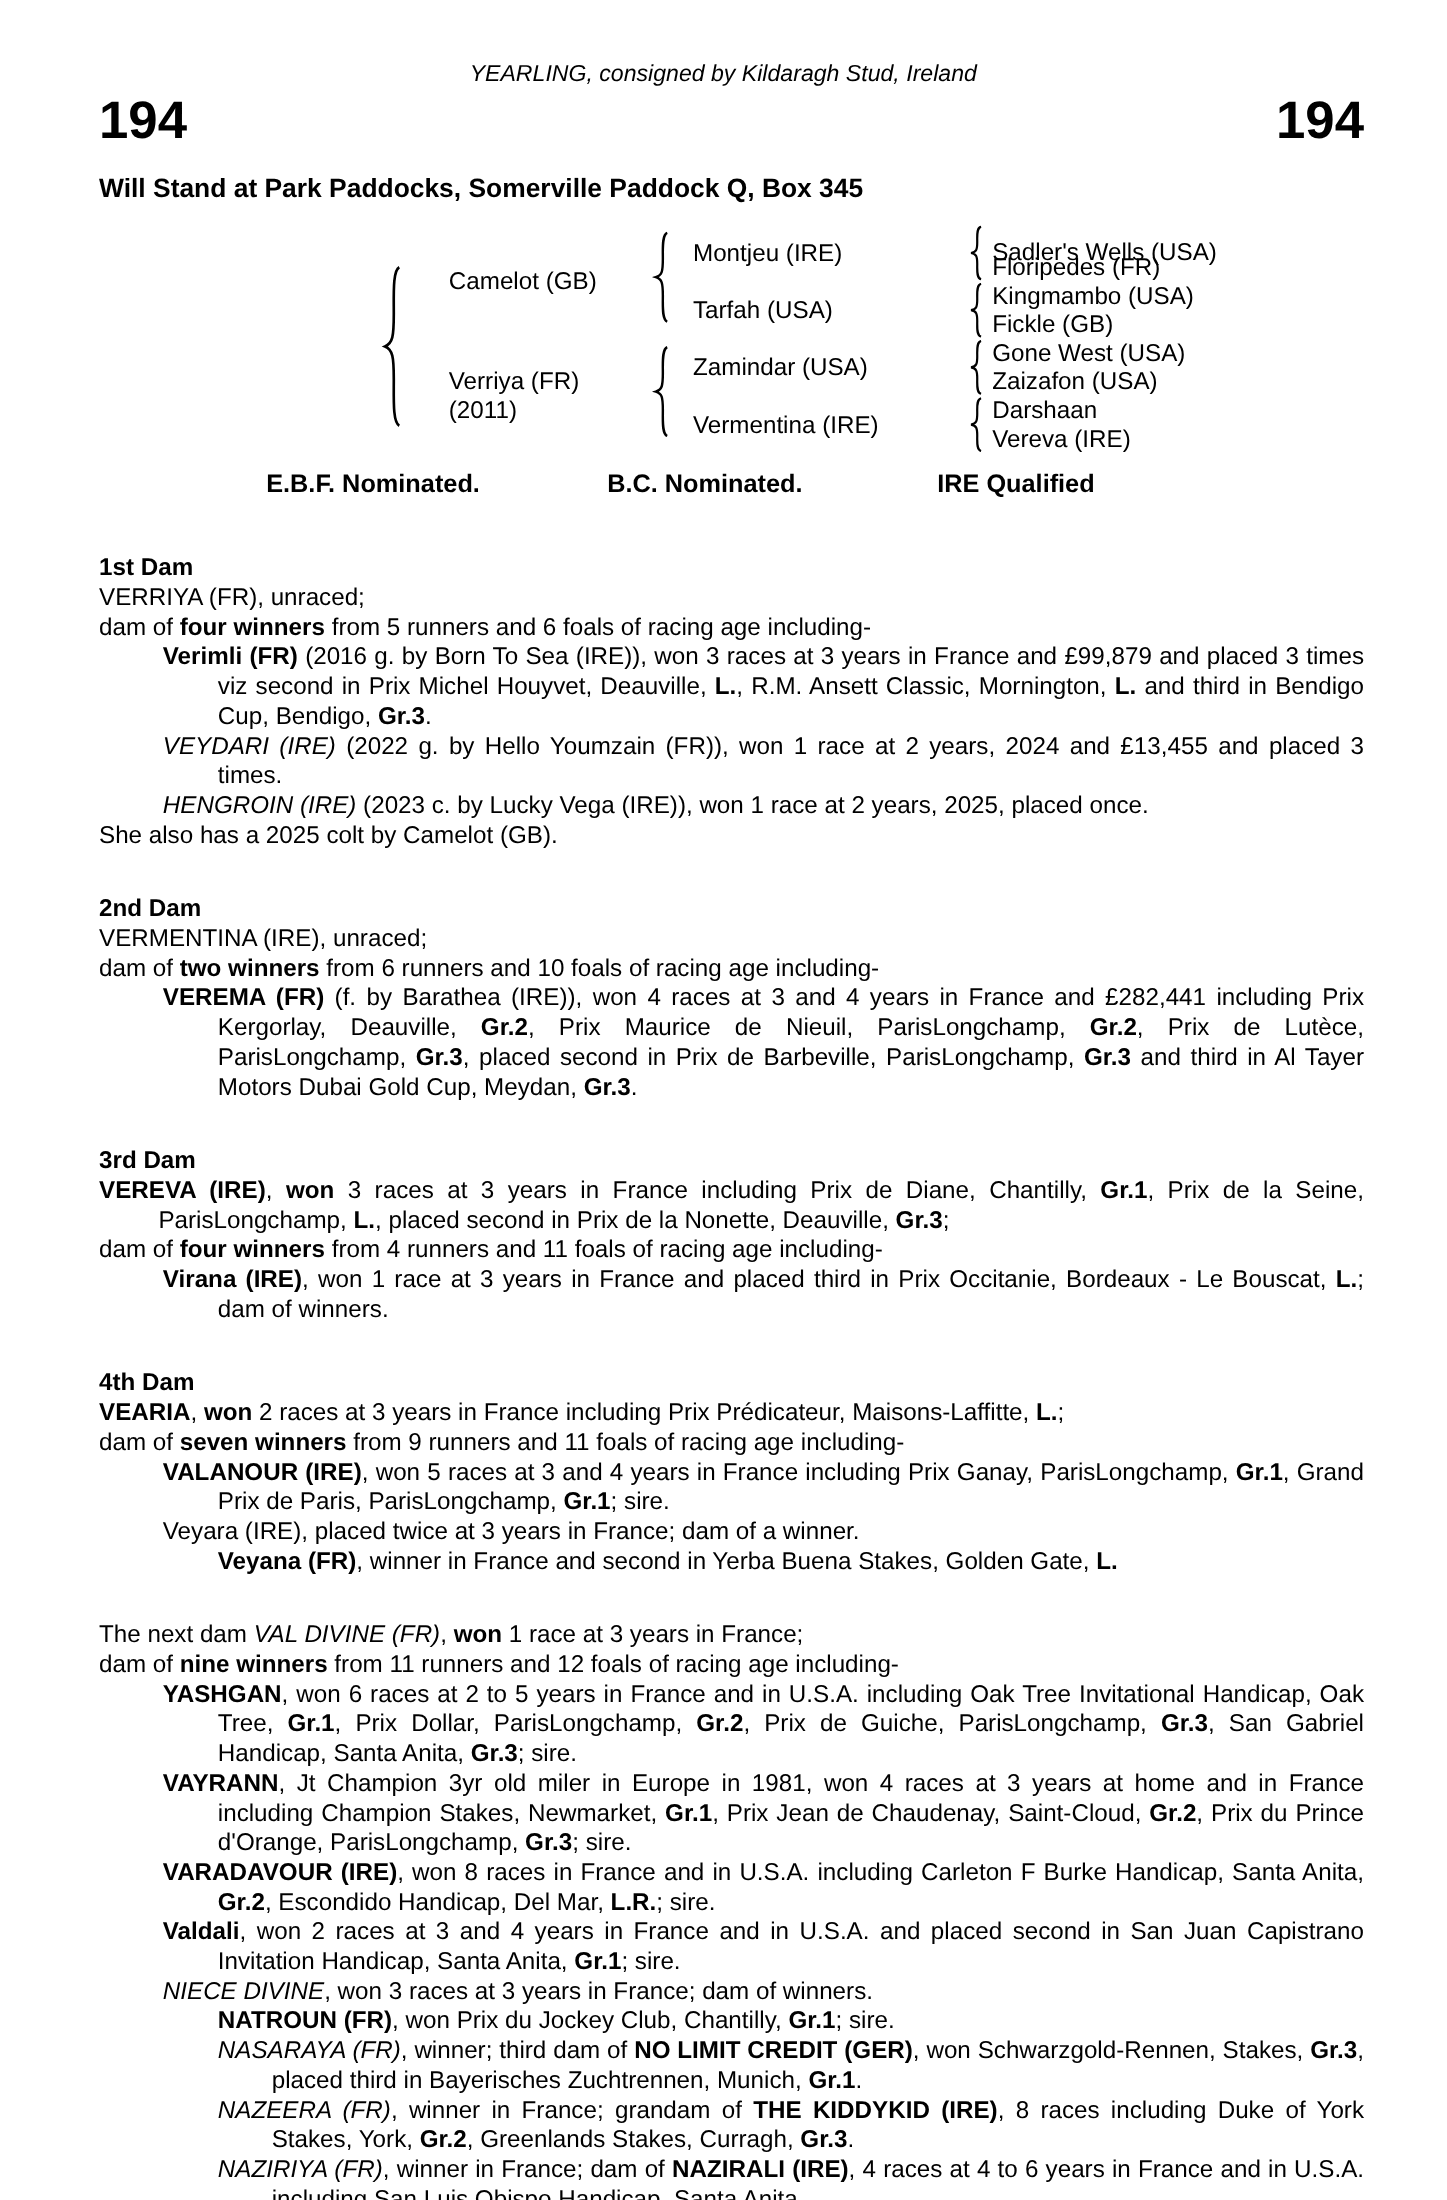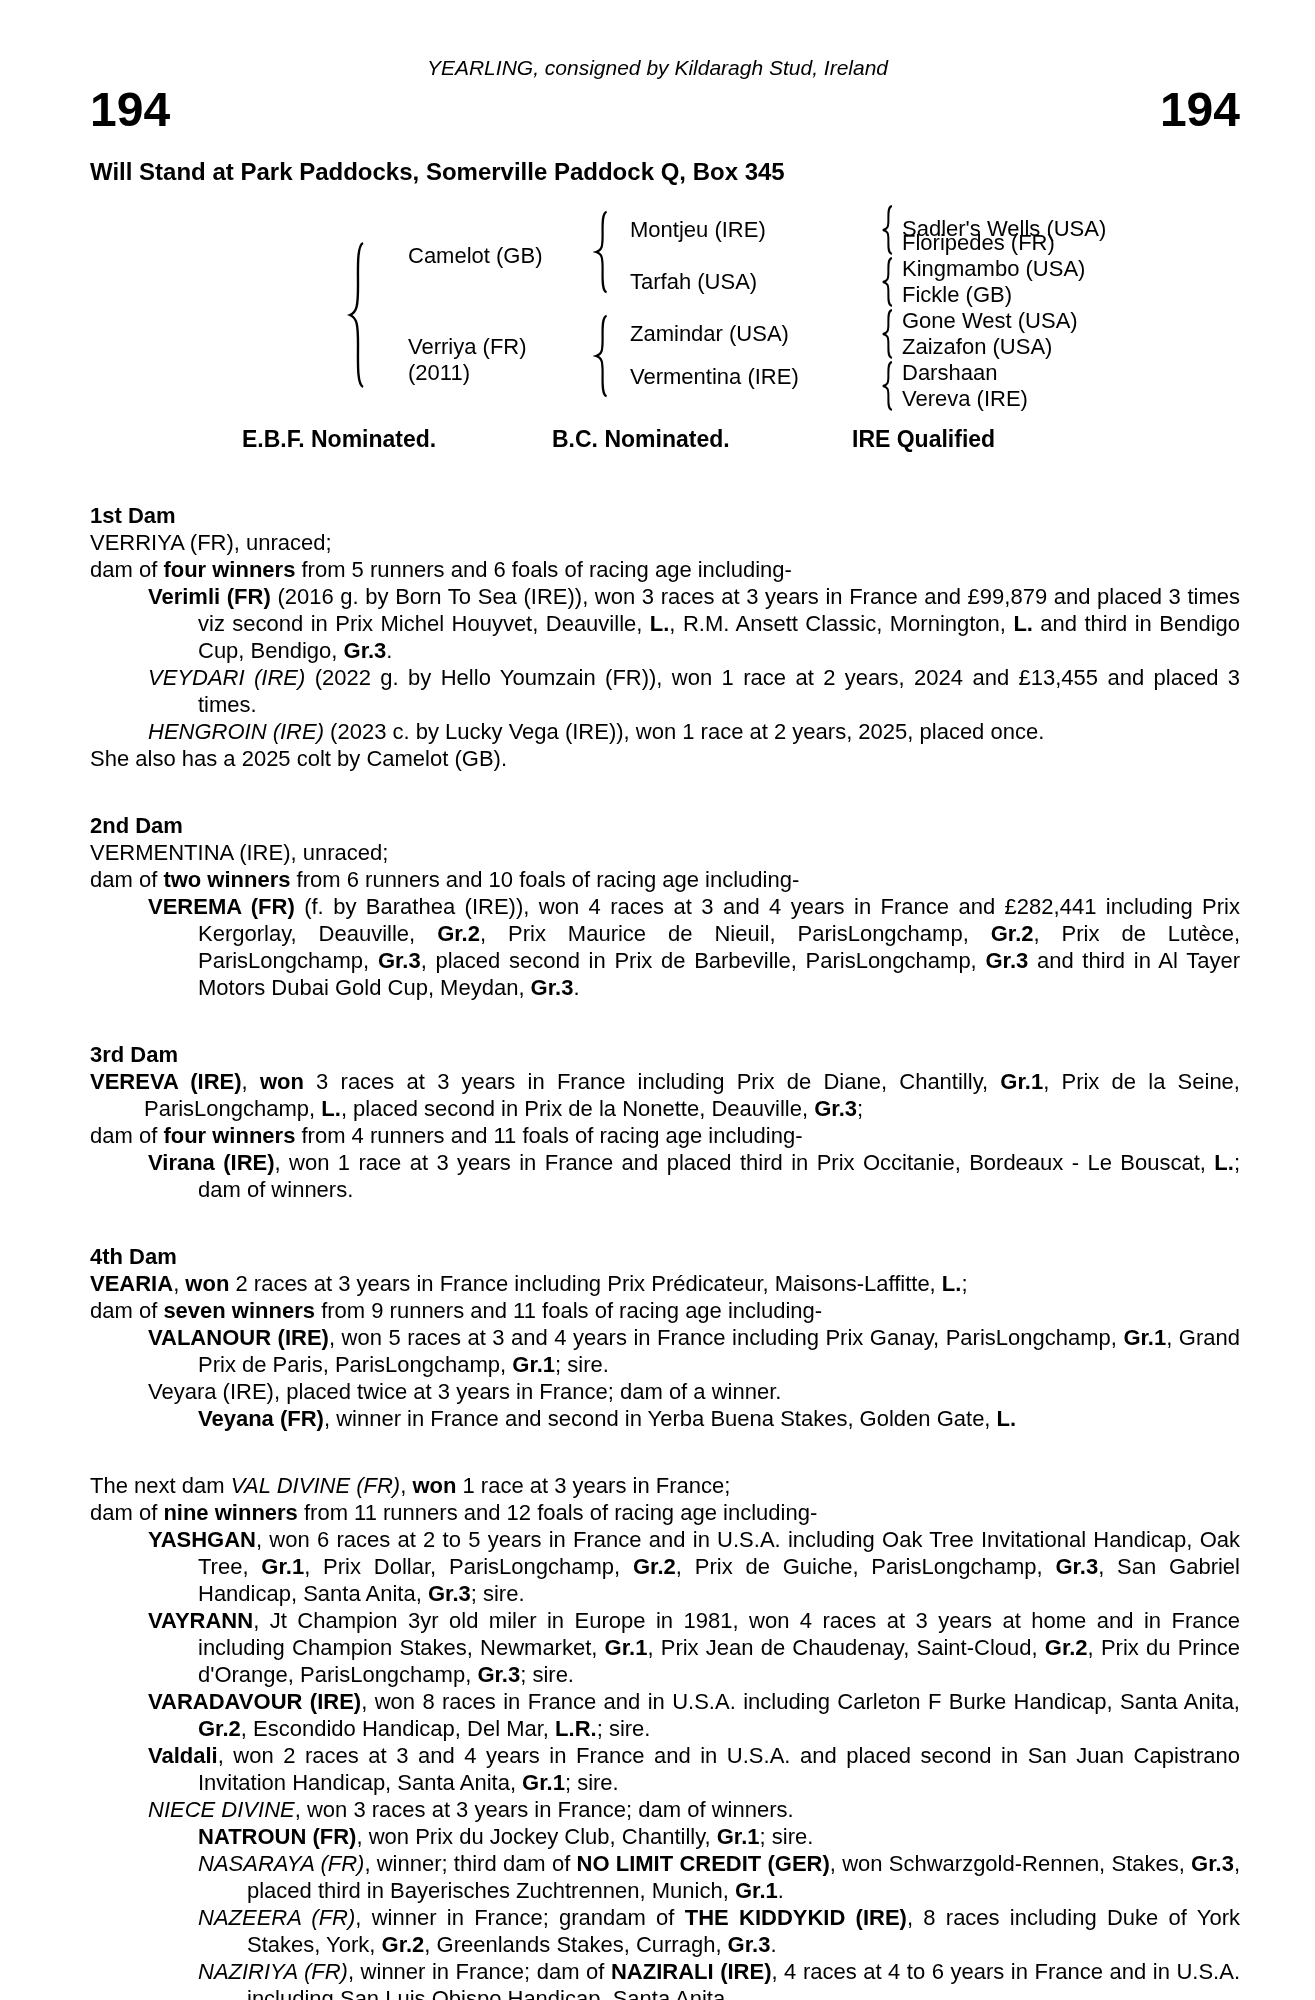--- a/index.html
+++ b/index.html
@@ -16,21 +16,21 @@
   .pedigree { position:relative; height:210px; margin:18px 75px 0 90px; font-size:22px; }
   .ped-slot { position:absolute; white-space:nowrap; line-height:26px; }
   .ped-owner { position:absolute; left:0; top:56; line-height:26px; }
   .ped-owner .subject { font-weight:bold; font-size:23px; }
   .sire-name { left:318px; top:39px; }
   .dam-name  { left:318px; top:130px; }
   .dam-year  { left:318px; top:156px; }
   .gp1 { left:540px; top:13px; }
   .gp2 { left:540px; top:65px; }
   .gp3 { left:540px; top:117px; }
-  .gp4 { left:540px; top:160px; }
+  .gp4 { left:540px; top:170px; }
   .gg1 { left:812px; top:12px; }    .gg2 { left:812px; top:26px; }
   .gg3 { left:812px; top:52px; } .gg4 { left:812px; top:78px; }
   .gg5 { left:812px; top:104px; }.gg6 { left:812px; top:130px; }
   .gg7 { left:812px; top:156px; }.gg8 { left:812px; top:182px; }
   .brace { position:absolute; }
   .brace svg { display:block; }
   .main-brace { left:256px; top:36px; }
   .sire-brace { left:503px; top:6px; }
   .dam-brace  { left:503px; top:110px; }
   .ggb1 { left:790px; top:1px; }   .ggb2 { left:790px; top:53px; }

